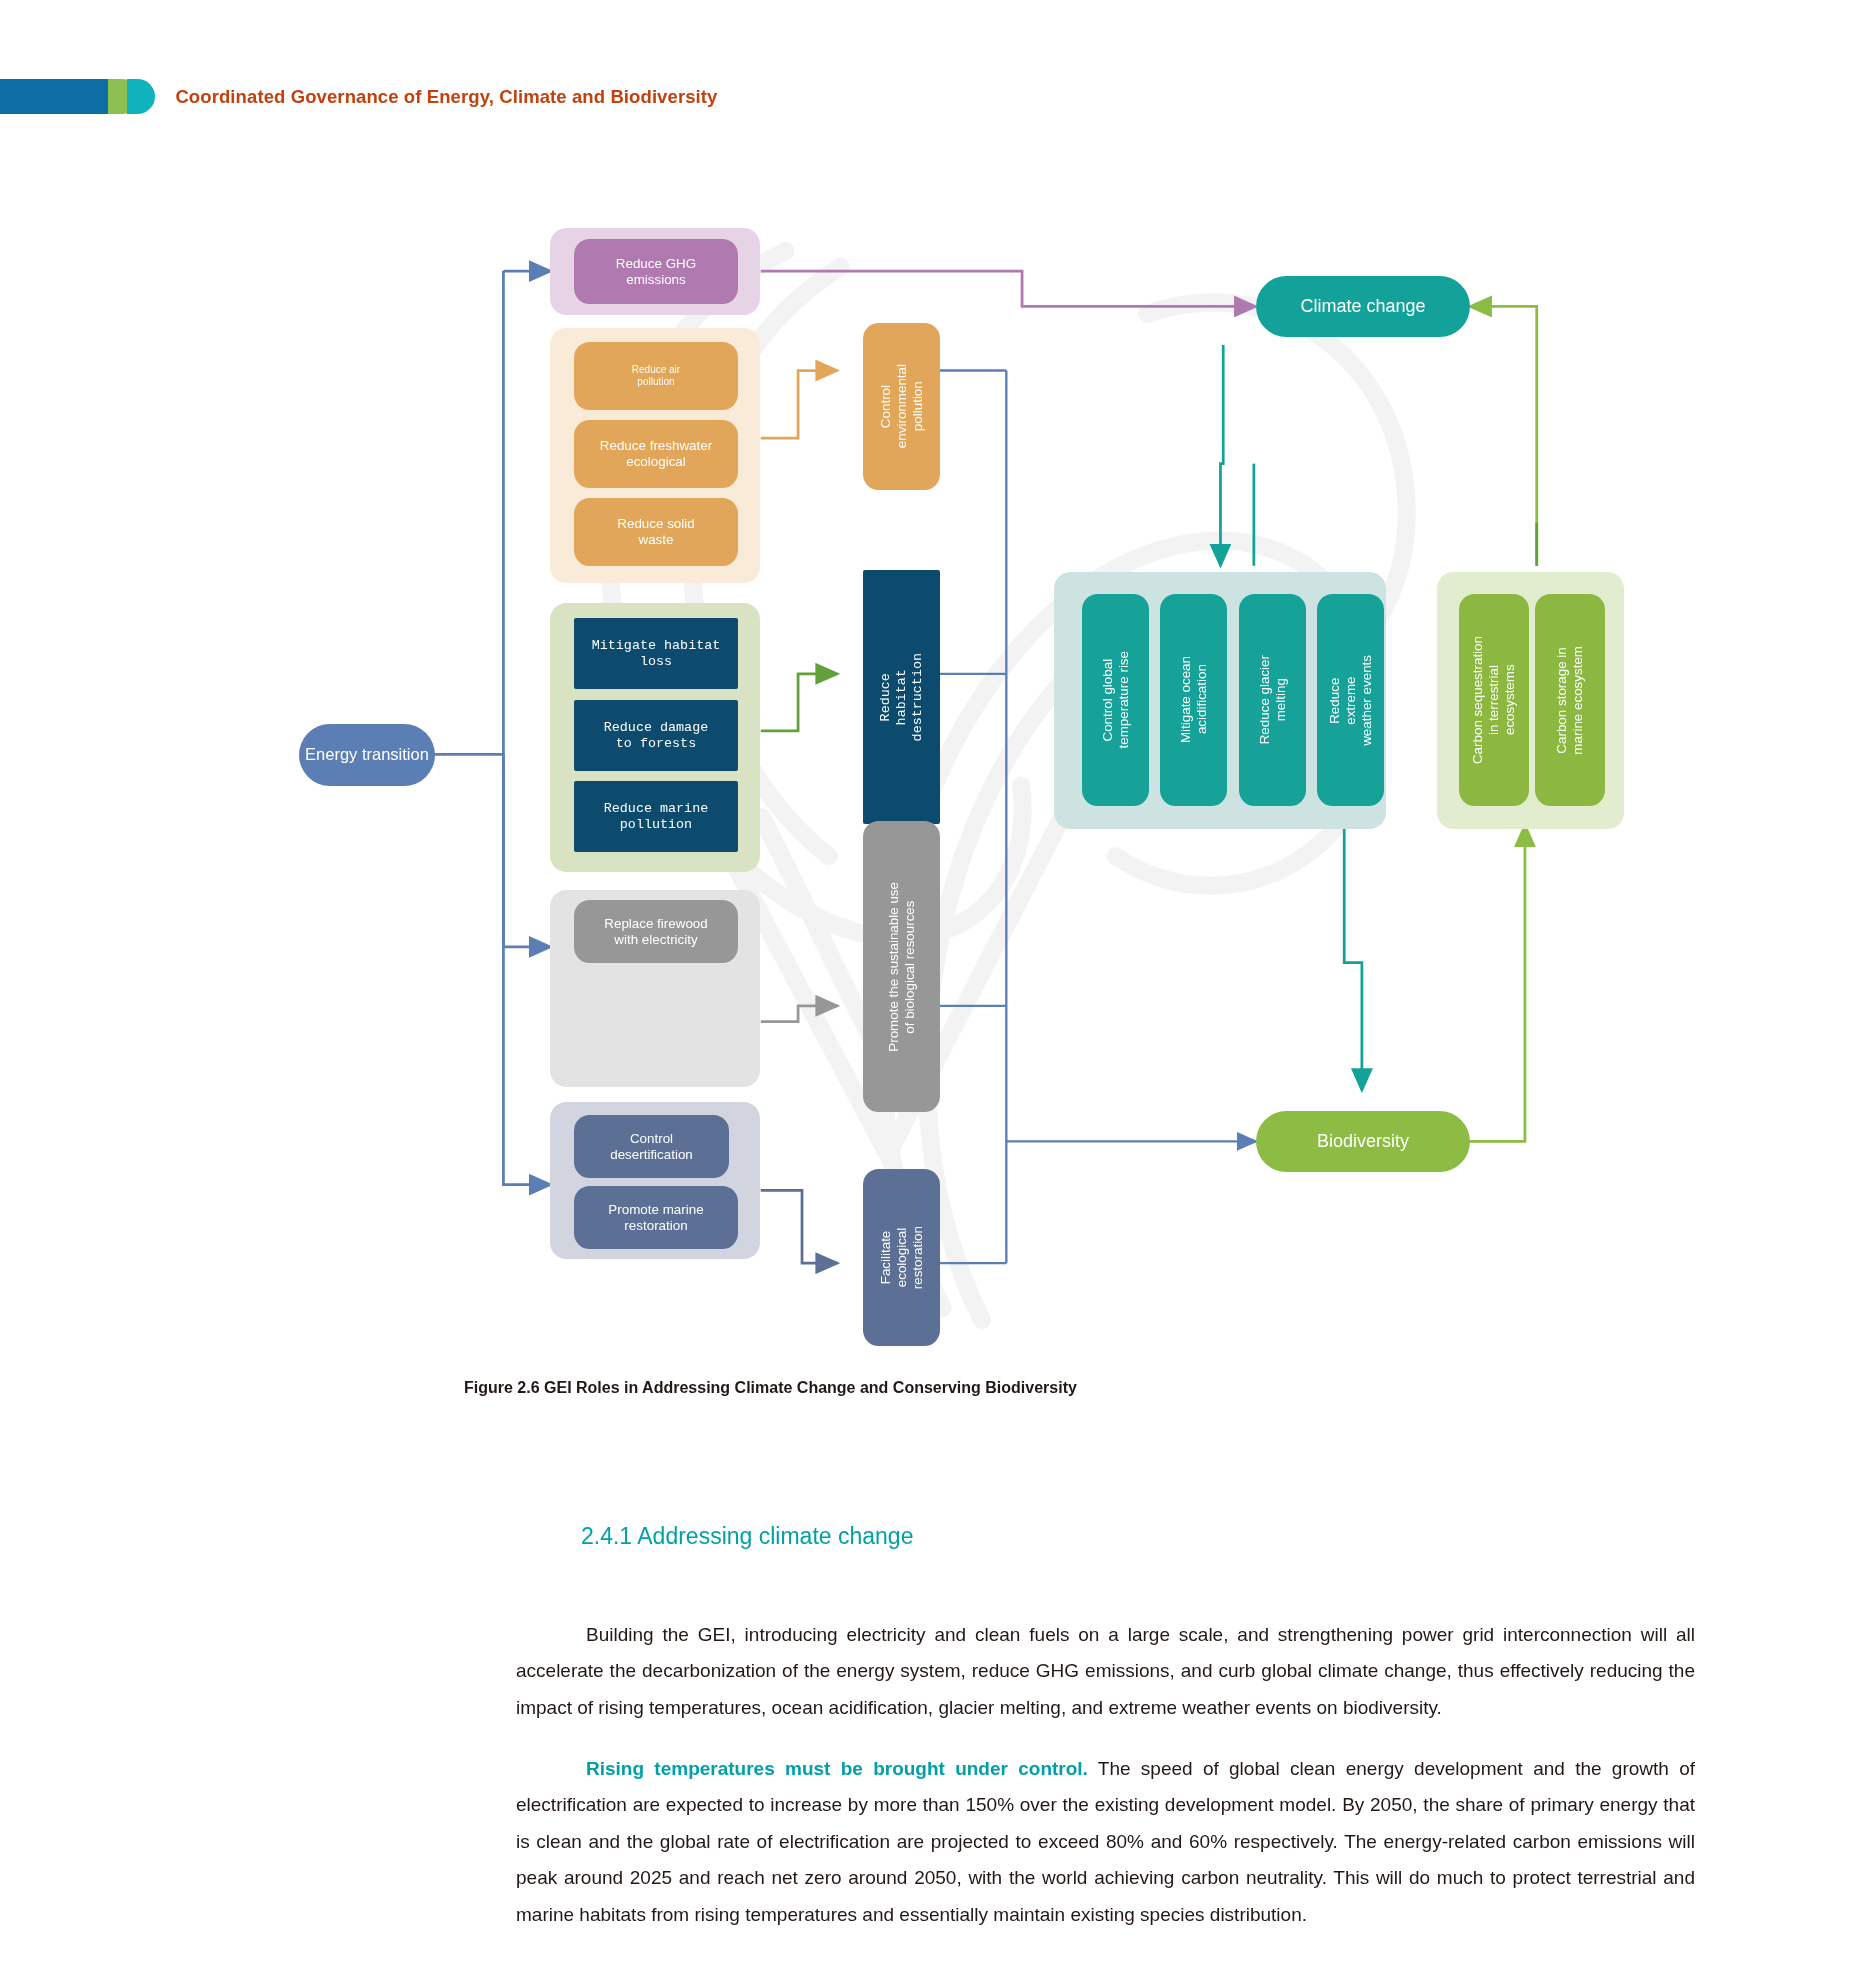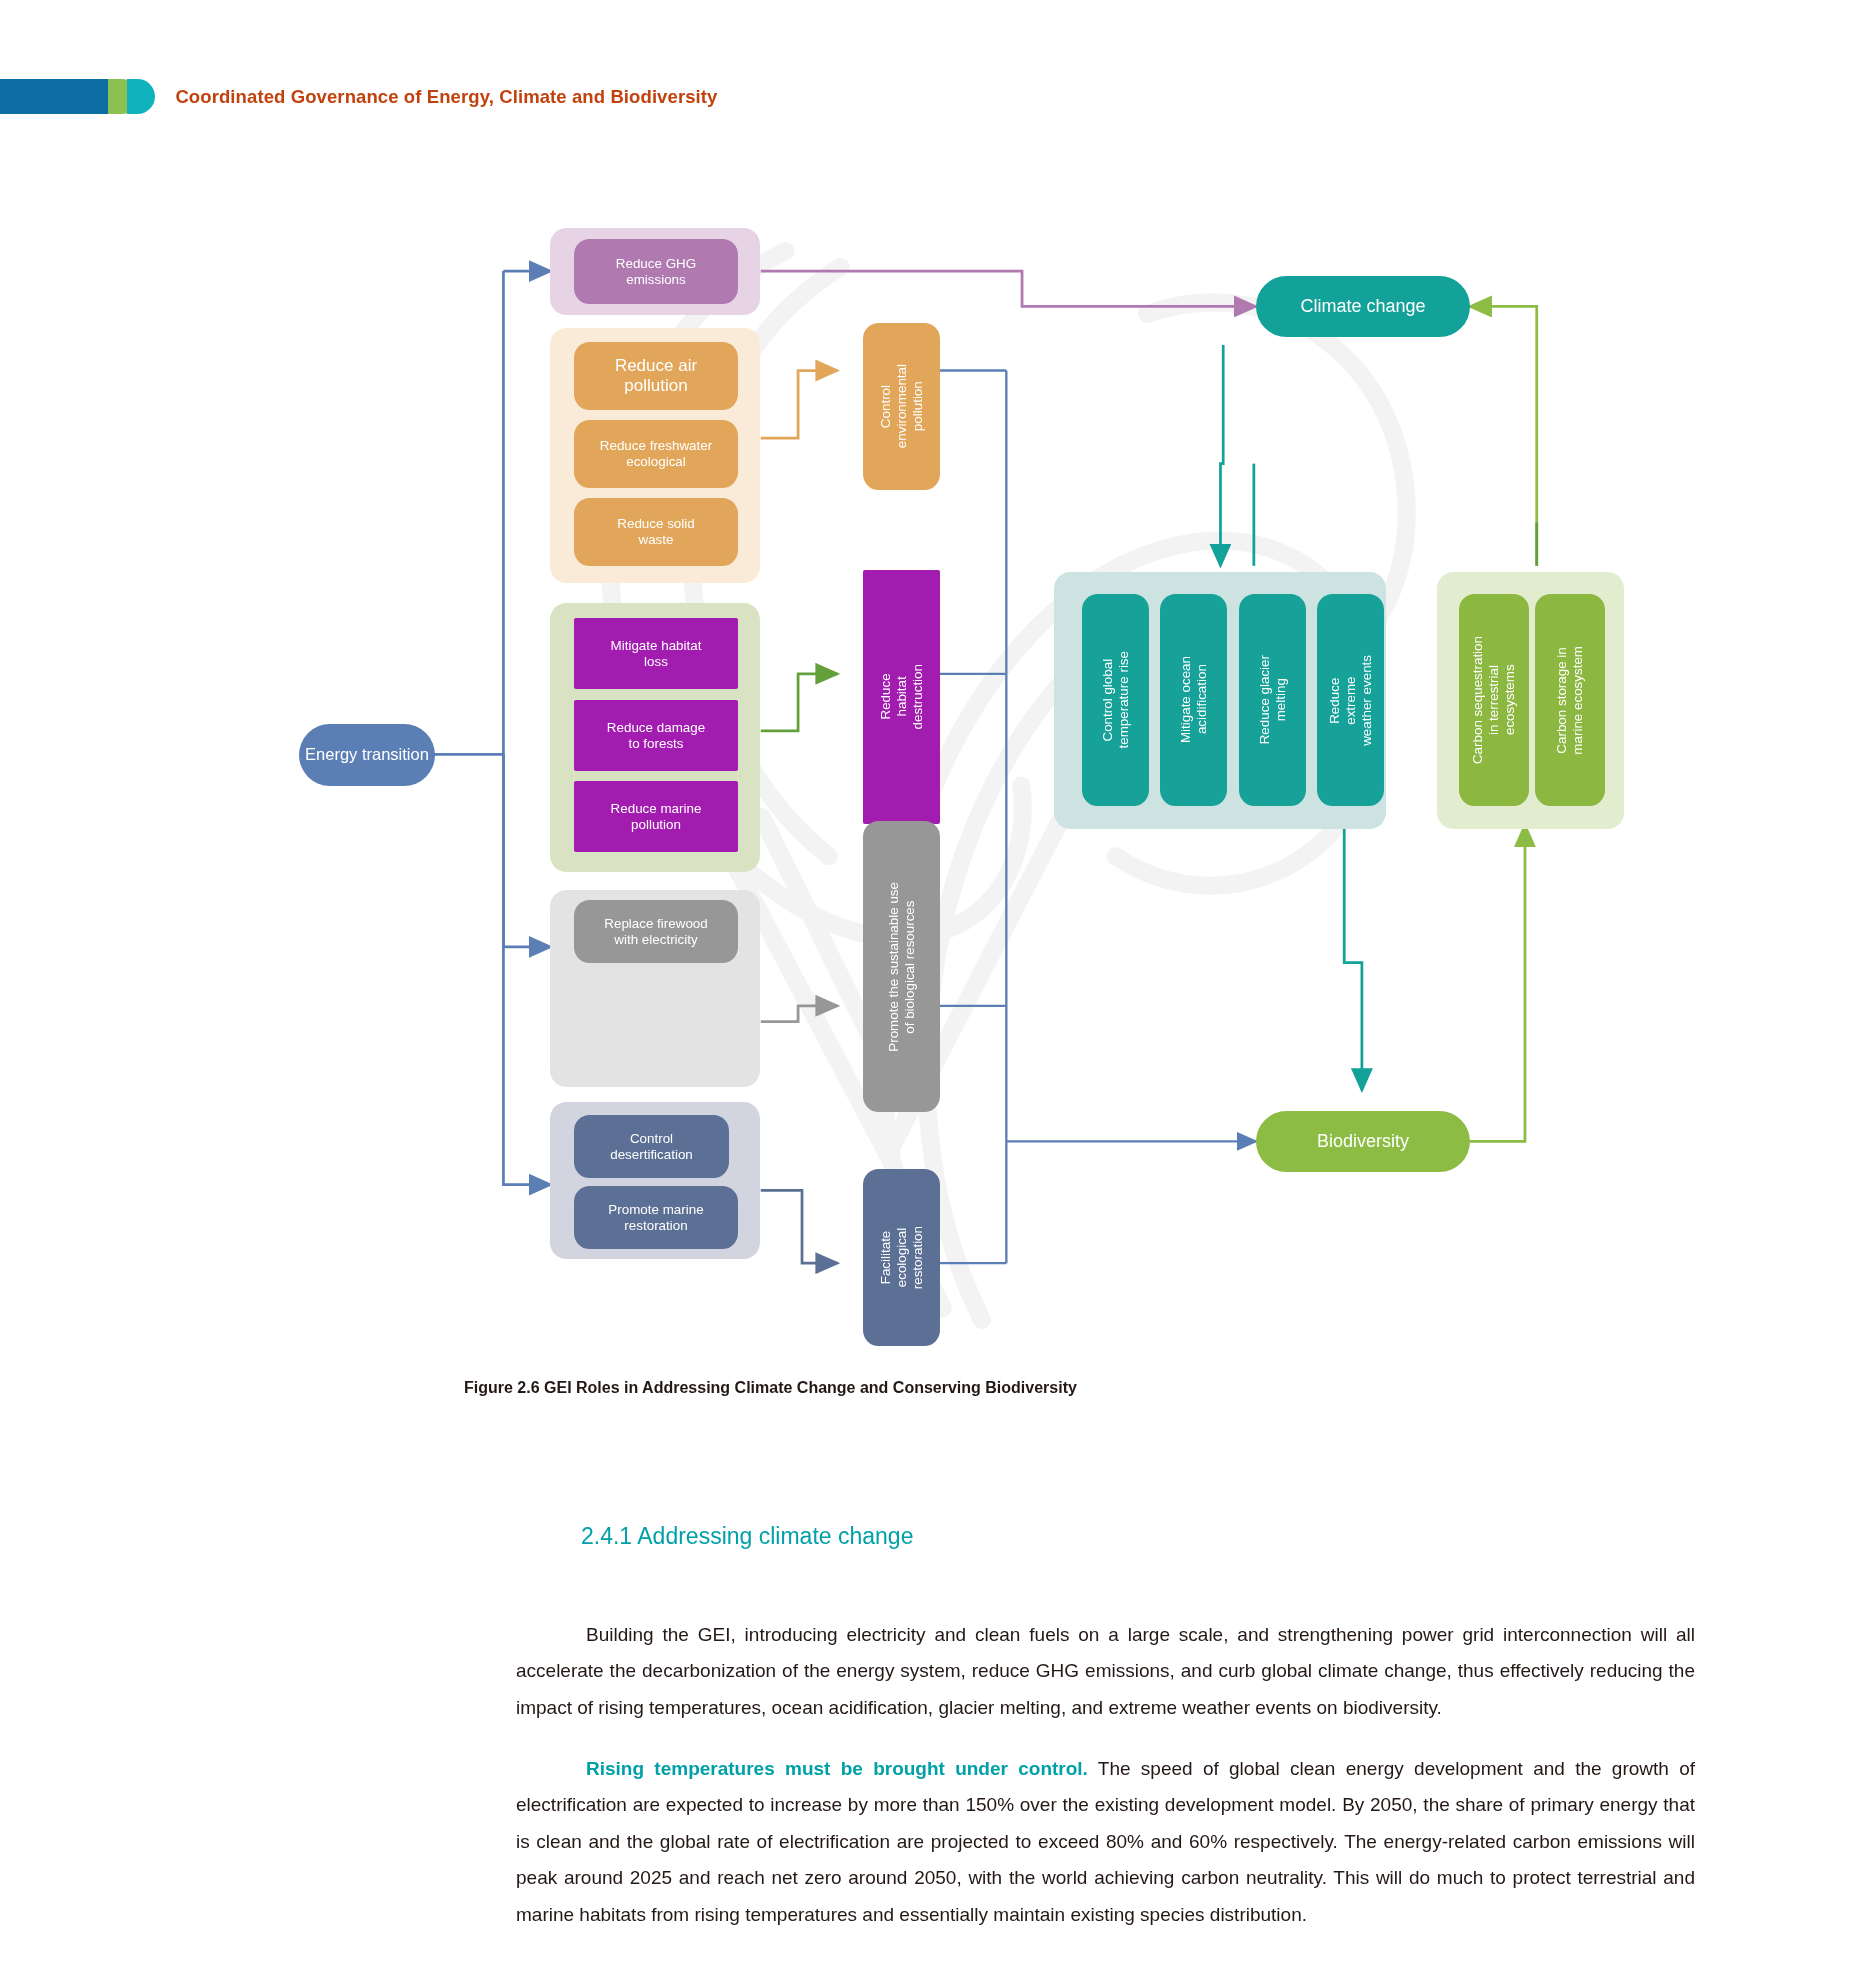--- a/index.html
+++ b/index.html
@@ -43,21 +43,21 @@
   .g-orange{background:#faebd8;border-radius:16.5px;}
   .g-green{background:#d9e3c3;border-radius:16.5px;}
   .g-gray{background:#e3e3e3;border-radius:16.5px;}
   .g-blue{background:#d2d5e0;border-radius:16.5px;}
   .g-teal{background:#cde3e1;border-radius:16.5px;}
   .g-lgreen{background:#e2edcf;border-radius:16.5px;}
 
   
   .n-purple{background:#b07ab0;border-radius:15.7px;}
   .n-orange{background:#e2a65a;border-radius:15.7px;}
-  .n-green{background:#a21caf;border-radius:2px;}
+  .n-green{background:#0c4a6e;border-radius:2px;font-family:Liberation Mono, monospace;}
   .n-gray{background:#979797;border-radius:15.7px;}
   .n-blue{background:#5b7094;border-radius:15.7px;}
   .n-teal{background:#16a199;border-radius:15.7px;}
   .n-lgreen{background:#8cb842;border-radius:15.7px;}
   .pill-blue{background:#5b7fb4;border-radius:393px;}
   .pill-teal{background:#13a29a;border-radius:393px;}
   .pill-lgreen{background:#8cbc43;border-radius:393px;}
 
   
   .caption{position:absolute;left:464px;top:1379px;width:1022px;
@@ -185,21 +185,21 @@
       <span>Energy transition</span>
     </div>
 
     <div class="grp g-purple" style="left:550px;top:228px;width:210px;height:87px;"></div>
     <div class="node n-purple" style="left:574px;top:239px;width:164px;height:65px;font-size:13.4px;white-space:pre-line;">
       <span>Reduce GHG
 emissions</span>
     </div>
 
     <div class="grp g-orange" style="left:550px;top:328px;width:210px;height:255px;"></div>
-    <div class="node n-orange" style="left:574px;top:342px;width:164px;height:68px;font-size:17px;white-space:pre-line;">
+    <div class="node n-orange" style="left:574px;top:342px;width:164px;height:68px;font-size:10px;white-space:pre-line;">
       <span>Reduce air
 pollution</span>
     </div>
     <div class="node n-orange" style="left:574px;top:420px;width:164px;height:68px;font-size:13.4px;white-space:pre-line;">
       <span>Reduce freshwater
 ecological</span>
     </div>
     <div class="node n-orange" style="left:574px;top:498px;width:164px;height:68px;font-size:13.4px;white-space:pre-line;">
       <span>Reduce solid
 waste</span>

